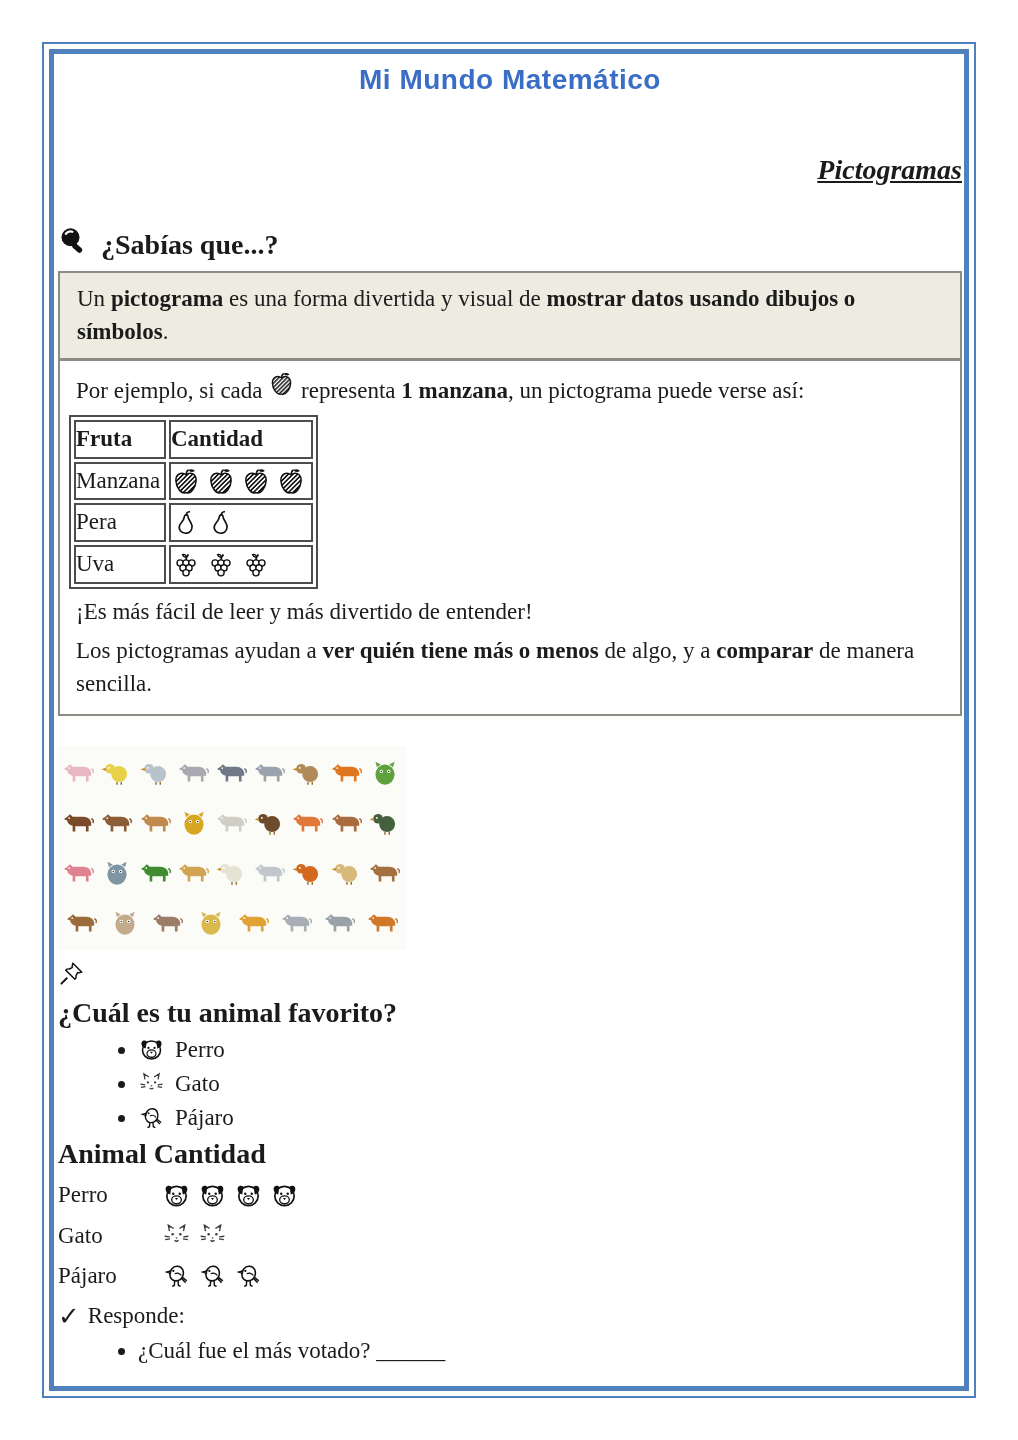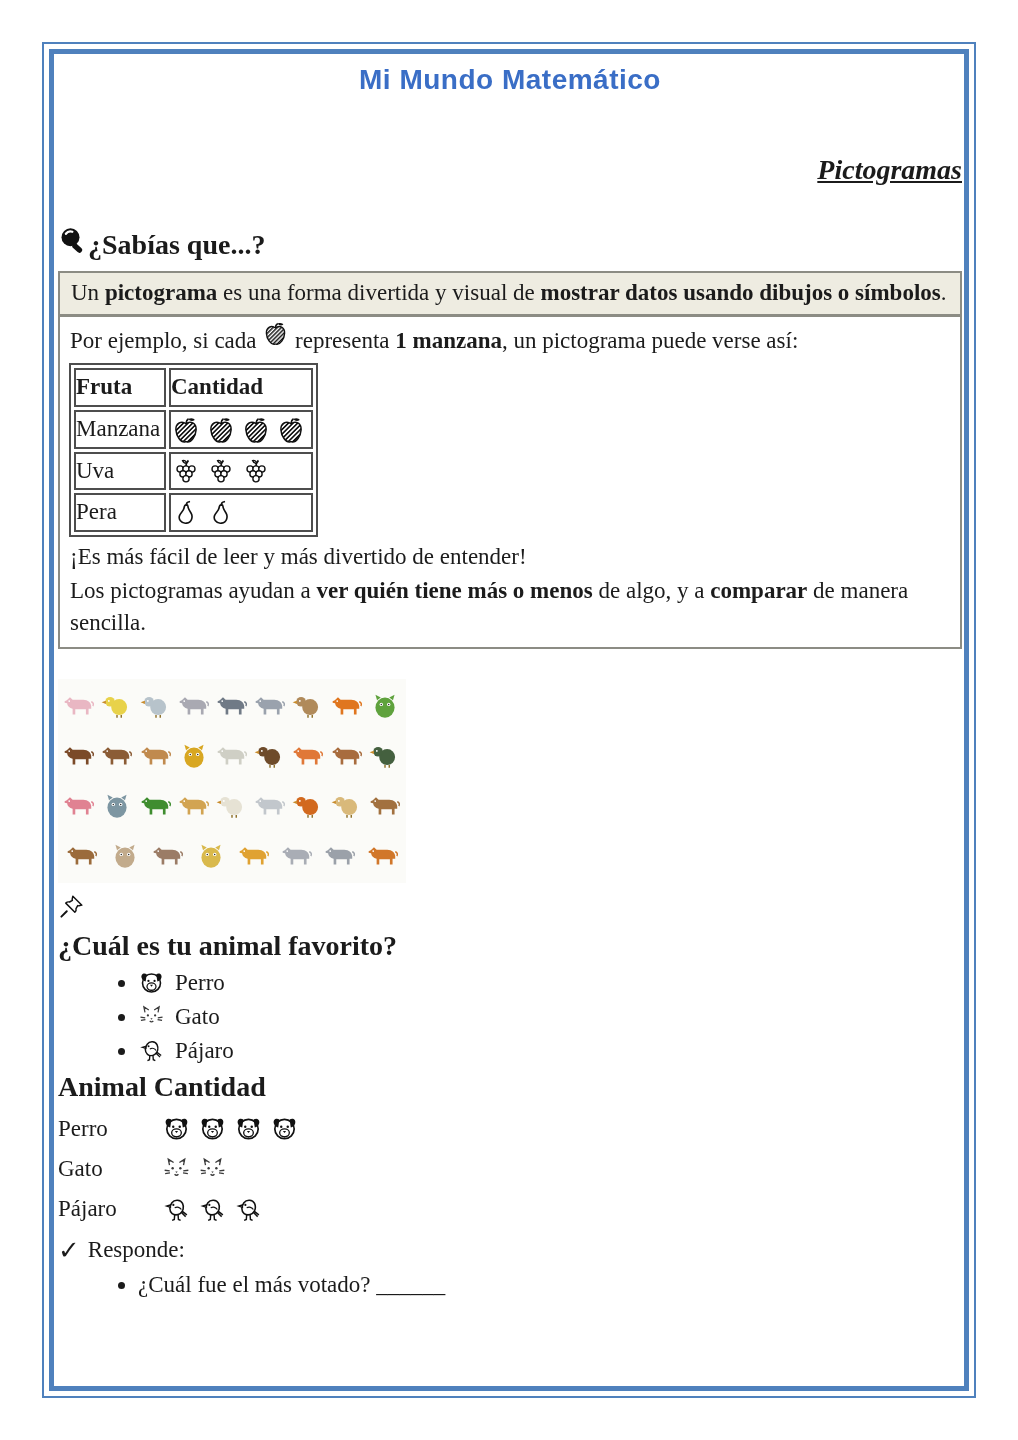--- a/index.html
+++ b/index.html
@@ -17,32 +17,32 @@
 
   .title{
     font-family:"Liberation Sans", sans-serif;font-weight:bold;font-size:28px;
     color:var(--title);text-align:center;margin:8px 0 0 0;letter-spacing:.5px;
   }
   .subtitle{
     text-align:right;font-size:28px;font-weight:bold;font-style:italic;
     text-decoration:underline;margin:58px 0 0 0;
   }
   .sec-heading{
-    display:flex;align-items:center;font-size:28px;font-weight:bold;margin-top:40px;
+    display:flex;align-items:center;gap:13px;font-size:28px;font-weight:bold;margin-top:40px;
   }
   .sec-heading.activity{margin-top:24px;}
   .beige-box{
     margin-top:8px;background:var(--boxbg);border:2px solid var(--boxborder);
     padding:3px 10px;font-size:23px;line-height:1.42;
   }
   .example-box{
     border:2px solid var(--boxborder);border-top-width:1px;margin-top:0;
     padding:3px 9px 6px 9px;font-size:23px;line-height:1.42;background:#fff;
   }
-  .example-box p, .beige-box p{margin:1px;}
+  .example-box p, .beige-box p{margin:7px;}
   .b{font-weight:bold;}
 
   table.fruit{
     border-collapse:separate;border-spacing:3px;border:2px solid var(--tableborder);
     margin:6px 0 4px 0;background:#fff;
   }
   table.fruit th, table.fruit td{
     border:2px solid var(--tableborder);padding:1px 0;font-size:23px;text-align:left;
     vertical-align:middle;
   }
@@ -215,35 +215,35 @@
                 <use href="#sym-apple"></use>
               </svg><svg width="30" height="30" viewBox="0 0 24 24" class="ic">
                 <use href="#sym-apple"></use>
               </svg><svg width="30" height="30" viewBox="0 0 24 24" class="ic">
                 <use href="#sym-apple"></use>
               </svg><svg width="30" height="30" viewBox="0 0 24 24" class="ic">
                 <use href="#sym-apple"></use>
               </svg></td>
           </tr>
           <tr>
+            <td>Pera</td>
+            <td class="fruit-icons"><svg width="30" height="30" viewBox="0 0 24 24" class="ic">
+                <use href="#sym-pear"></use>
+              </svg><svg width="30" height="30" viewBox="0 0 24 24" class="ic">
+                <use href="#sym-pear"></use>
+              </svg></td>
+          </tr>
+          <tr>
             <td>Uva</td>
             <td class="fruit-icons"><svg width="30" height="30" viewBox="0 0 24 24" class="ic">
                 <use href="#sym-grapes"></use>
               </svg><svg width="30" height="30" viewBox="0 0 24 24" class="ic">
                 <use href="#sym-grapes"></use>
               </svg><svg width="30" height="30" viewBox="0 0 24 24" class="ic">
                 <use href="#sym-grapes"></use>
-              </svg></td>
-          </tr>
-          <tr>
-            <td>Pera</td>
-            <td class="fruit-icons"><svg width="30" height="30" viewBox="0 0 24 24" class="ic">
-                <use href="#sym-pear"></use>
-              </svg><svg width="30" height="30" viewBox="0 0 24 24" class="ic">
-                <use href="#sym-pear"></use>
               </svg></td>
           </tr>
         </tbody>
     </table>
     <p><span>¡Es más fácil de leer y más divertido de entender!</span></p>
     <p><span>Los pictogramas ayudan a </span><span class="b">ver quién tiene más o menos</span><span> de algo, y a </span><span class="b">comparar</span><span> de manera sencilla.</span></p>
   </div>
 
 
   <div class="collage" id="collage">

